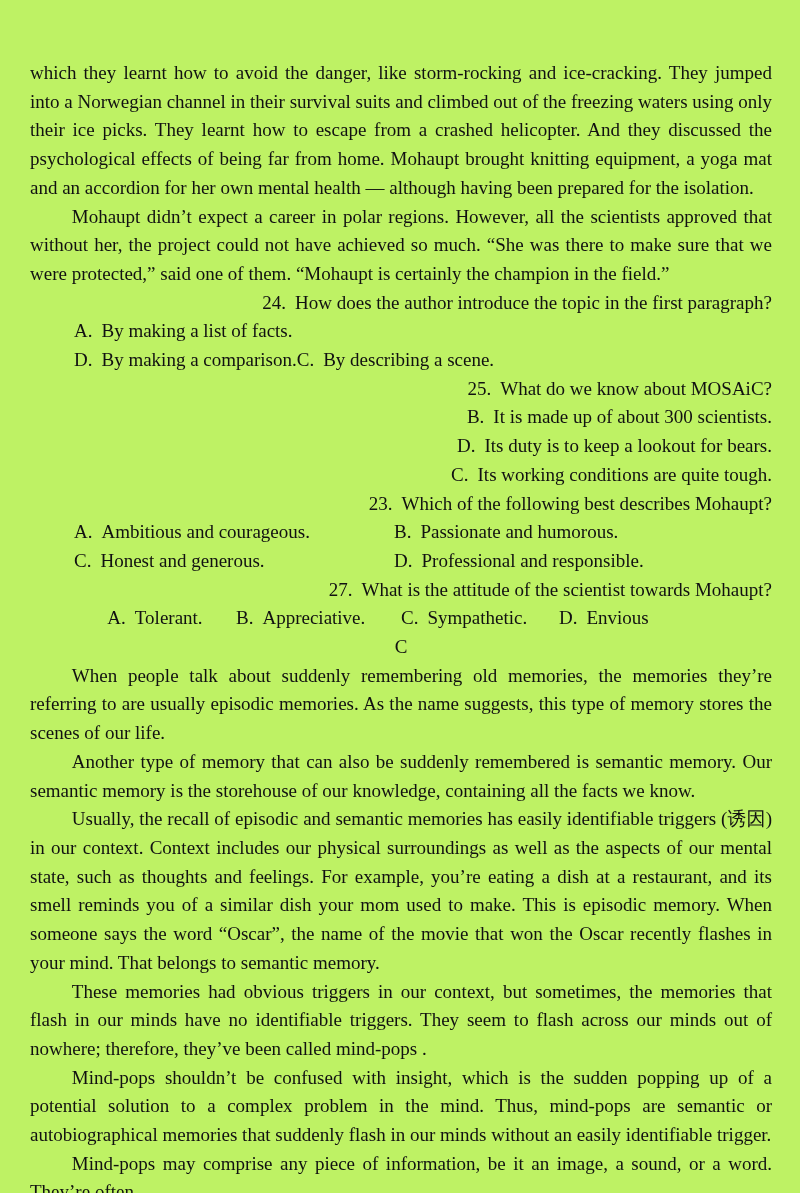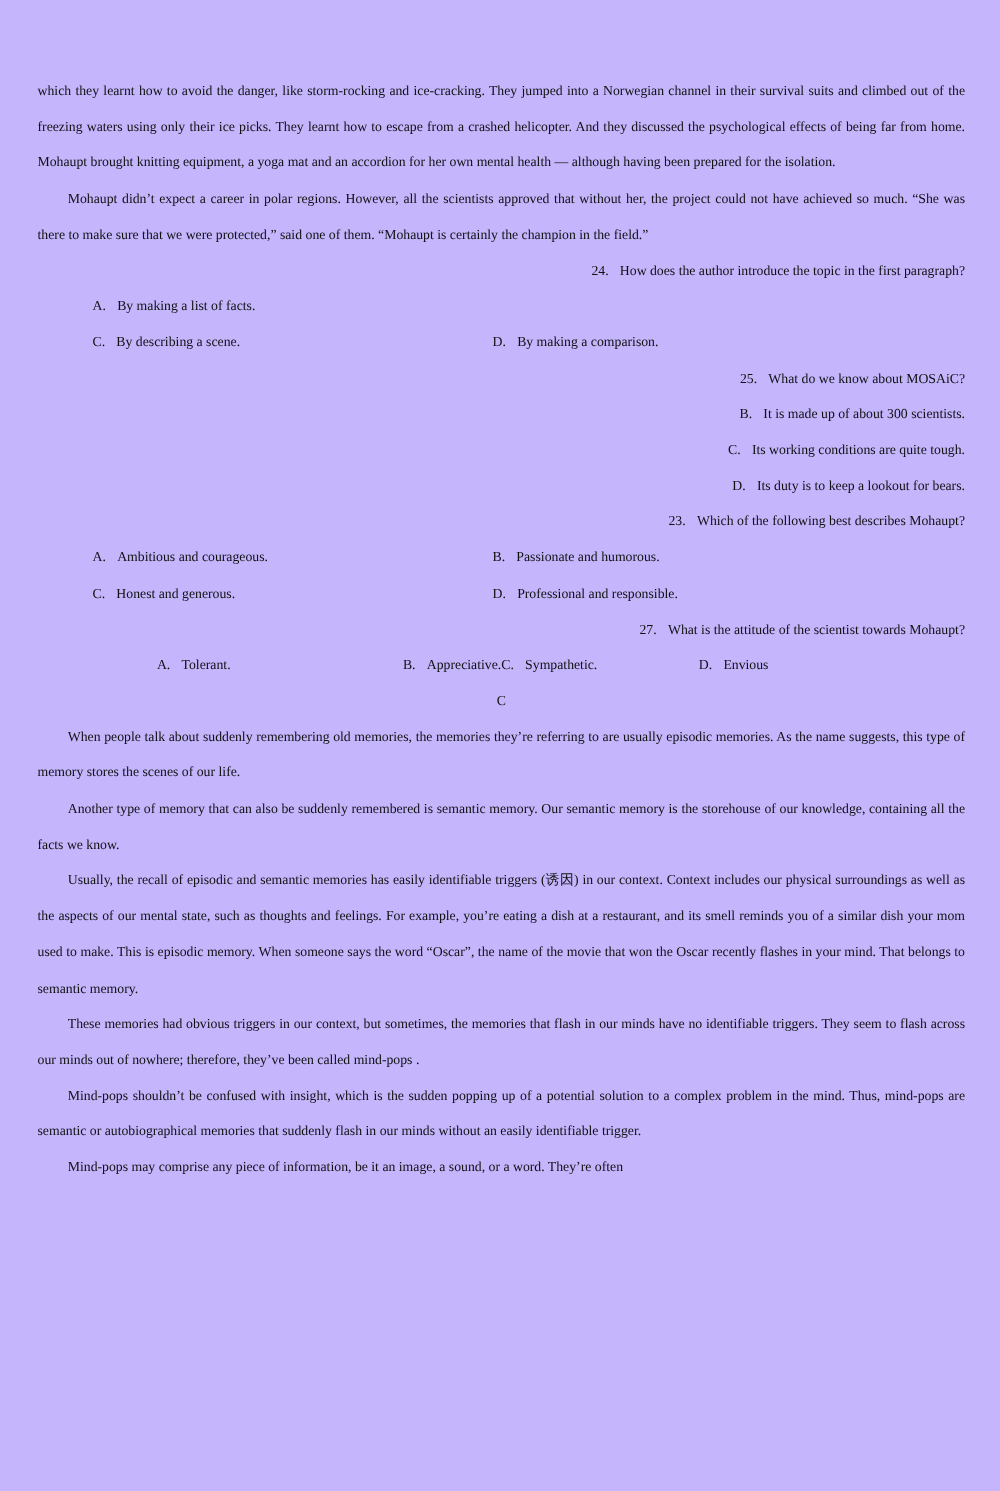--- a/index.html
+++ b/index.html
@@ -1,80 +1,80 @@
 <!DOCTYPE html>
 <html><head>
 <meta charset="utf-8">
 <style>
   * { margin: 0; padding: 0; box-sizing: border-box; }
   html, body { background: #ffffff; }
   .page {
     position: relative;
     width: 800px;
     height: 1193px;
-    background: #c4b5fd;
+    background: #bef264;
     overflow: hidden;
     font-family: "Liberation Serif", "DejaVu Serif", serif;
-    font-size: 11px;
+    font-size: 19px;
     line-height: 28.7px;
     color: #111111;
   }
   .content {
     position: absolute;
     left: 30px;
     top: 59px;
     width: 742px;
   }
   p.para { text-align: justify; }
   .indent { text-indent: 2.2em; }
   .q-line { text-align: right; white-space: nowrap; }
   .q-num { display: inline-block; margin-right: 9px; }
   .opt-label { display: inline-block; margin-right: 9px; }
   .opt-row { display: flex; margin-left: 44px; }
   .opt { white-space: nowrap; }
   .col-wide { flex: 0 0 320px; }
   .c1 { flex: 0 0 162px; text-align: center; }
-  .c2 { flex: 0 0 165px; text-align: right; }
+  .c2 { flex: 0 0 165px; }
   .c3 { flex: 0 0 158px; }
   .section-label { text-align: center; }
 </style>
 </head>
 <body>
 
 <div class="page">
   <div class="content">
 
     <p class="para">which they learnt how to avoid the danger, like storm-rocking and ice-cracking. They jumped into a Norwegian channel in their survival suits and climbed out of the freezing waters using only their ice picks. They learnt how to escape from a crashed helicopter. And they discussed the psychological effects of being far from home. Mohaupt brought knitting equipment, a yoga mat and an accordion for her own mental health — although having been prepared for the isolation.</p>
     <p class="para indent">Mohaupt didn’t expect a career in polar regions. However, all the scientists approved that without her, the project could not have achieved so much. “She was there to make sure that we were protected,” said one of them. “Mohaupt is certainly the champion in the field.”</p>
 
     <div>
       <div class="q-line">
         <span class="q-num">24.</span><span>How does the author introduce the topic in the first paragraph?</span>
       </div>
       <div class="opt-row">
         <span class="opt col-wide"><span class="opt-label">A.</span><span>By making a list of facts.</span></span>
       </div>
       <div class="opt-row">
+        <span class="opt"><span class="opt-label">D.</span><span>By making a comparison.</span></span>
         <span class="opt col-wide"><span class="opt-label">C.</span><span>By describing a scene.</span></span>
-        <span class="opt"><span class="opt-label">D.</span><span>By making a comparison.</span></span>
       </div>
     </div>
 
     <div>
       <div class="q-line">
         <span class="q-num">25.</span><span>What do we know about MOSAiC?</span>
       </div>
       <div class="q-line">
         <span class="opt-label">B.</span><span>It is made up of about 300 scientists.</span>
       </div>
       <div class="q-line">
-        <span class="opt-label">C.</span><span>Its working conditions are quite tough.</span>
+        <span class="opt-label">D.</span><span>Its duty is to keep a lookout for bears.</span>
       </div>
       <div class="q-line">
-        <span class="opt-label">D.</span><span>Its duty is to keep a lookout for bears.</span>
+        <span class="opt-label">C.</span><span>Its working conditions are quite tough.</span>
       </div>
     </div>
 
     <div>
       <div class="q-line">
         <span class="q-num">23.</span><span>Which of the following best describes Mohaupt?</span>
       </div>
       <div class="opt-row">
         <span class="opt col-wide"><span class="opt-label">A.</span><span>Ambitious and courageous.</span></span>
         <span class="opt"><span class="opt-label">B.</span><span>Passionate and humorous.</span></span>

